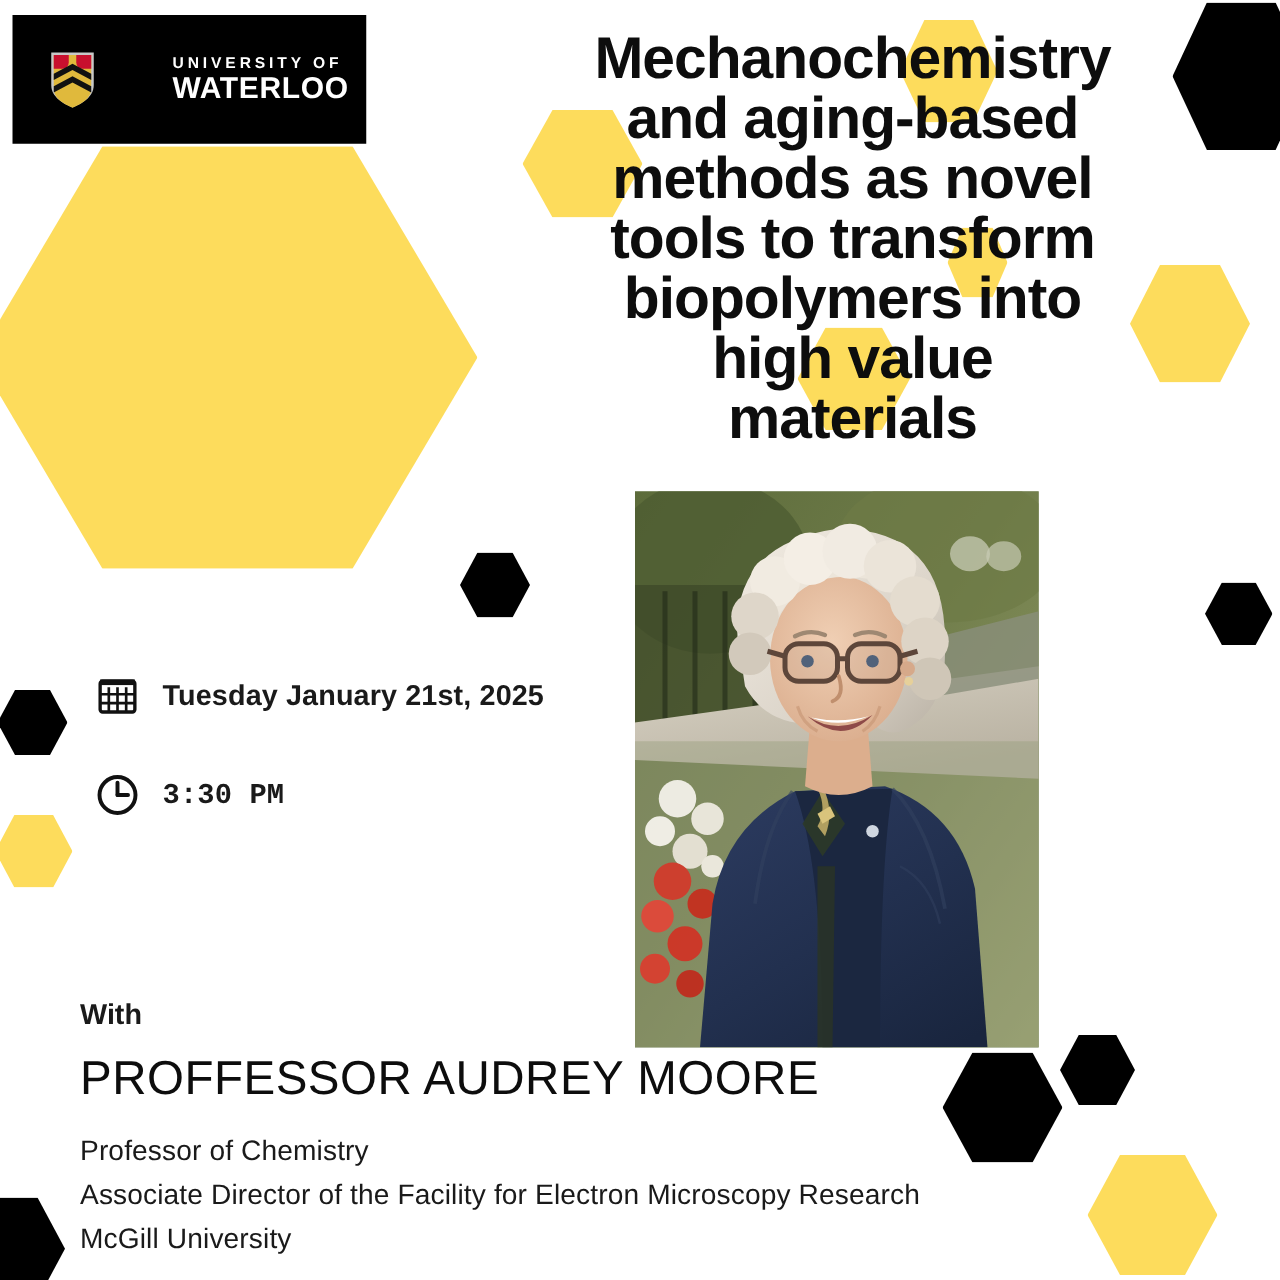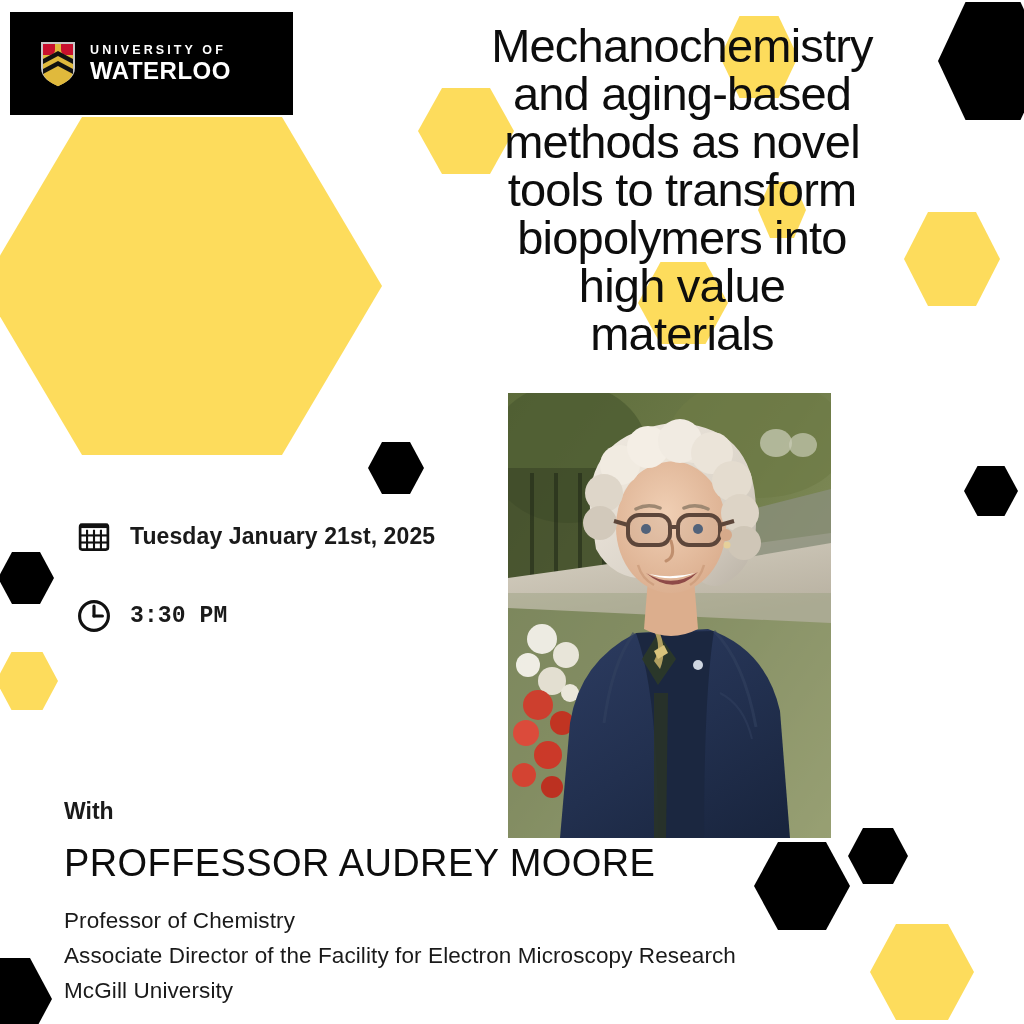--- a/index.html
+++ b/index.html
@@ -30,20 +30,21 @@
     position: absolute;
     left: 10px;
     top: 12px;
     width: 283px;
     height: 103px;
     background: #000000;
     display: flex;
     align-items: center;
     padding-left: 30px;
     box-sizing: border-box;
+    gap: 48px;
   }
   #shield {
     width: 36px;
     height: 46px;
     flex: 0 0 auto;
     margin-right: 14px;
   }
   #logo-words {
     display: flex;
     flex-direction: column;
@@ -66,21 +67,21 @@
 
   
   #title {
     position: absolute;
     left: 404px;
     top: 22px;
     width: 556px;
     text-align: center;
     font-size: 47px;
     line-height: 1.02;
-    font-weight: normal;
+    font-weight: bold;
     color: #0d0d0d;
     letter-spacing: -0.8px;
     z-index: 6;
     white-space: pre-line;
   }
 
   
   #seminar-hex {
     position: absolute;
     left: -18px;
@@ -118,20 +119,21 @@
     background: #7d8a62;
   }
   #photo svg { display: block; }
 
   
   .detail-row {
     position: absolute;
     display: flex;
     align-items: center;
     z-index: 5;
+    margin-top: 20px;
   }
   .detail-icon {
     width: 40px;
     height: 40px;
     flex: 0 0 auto;
     display: flex;
     align-items: center;
     justify-content: center;
     margin-right: 16px;
   }

